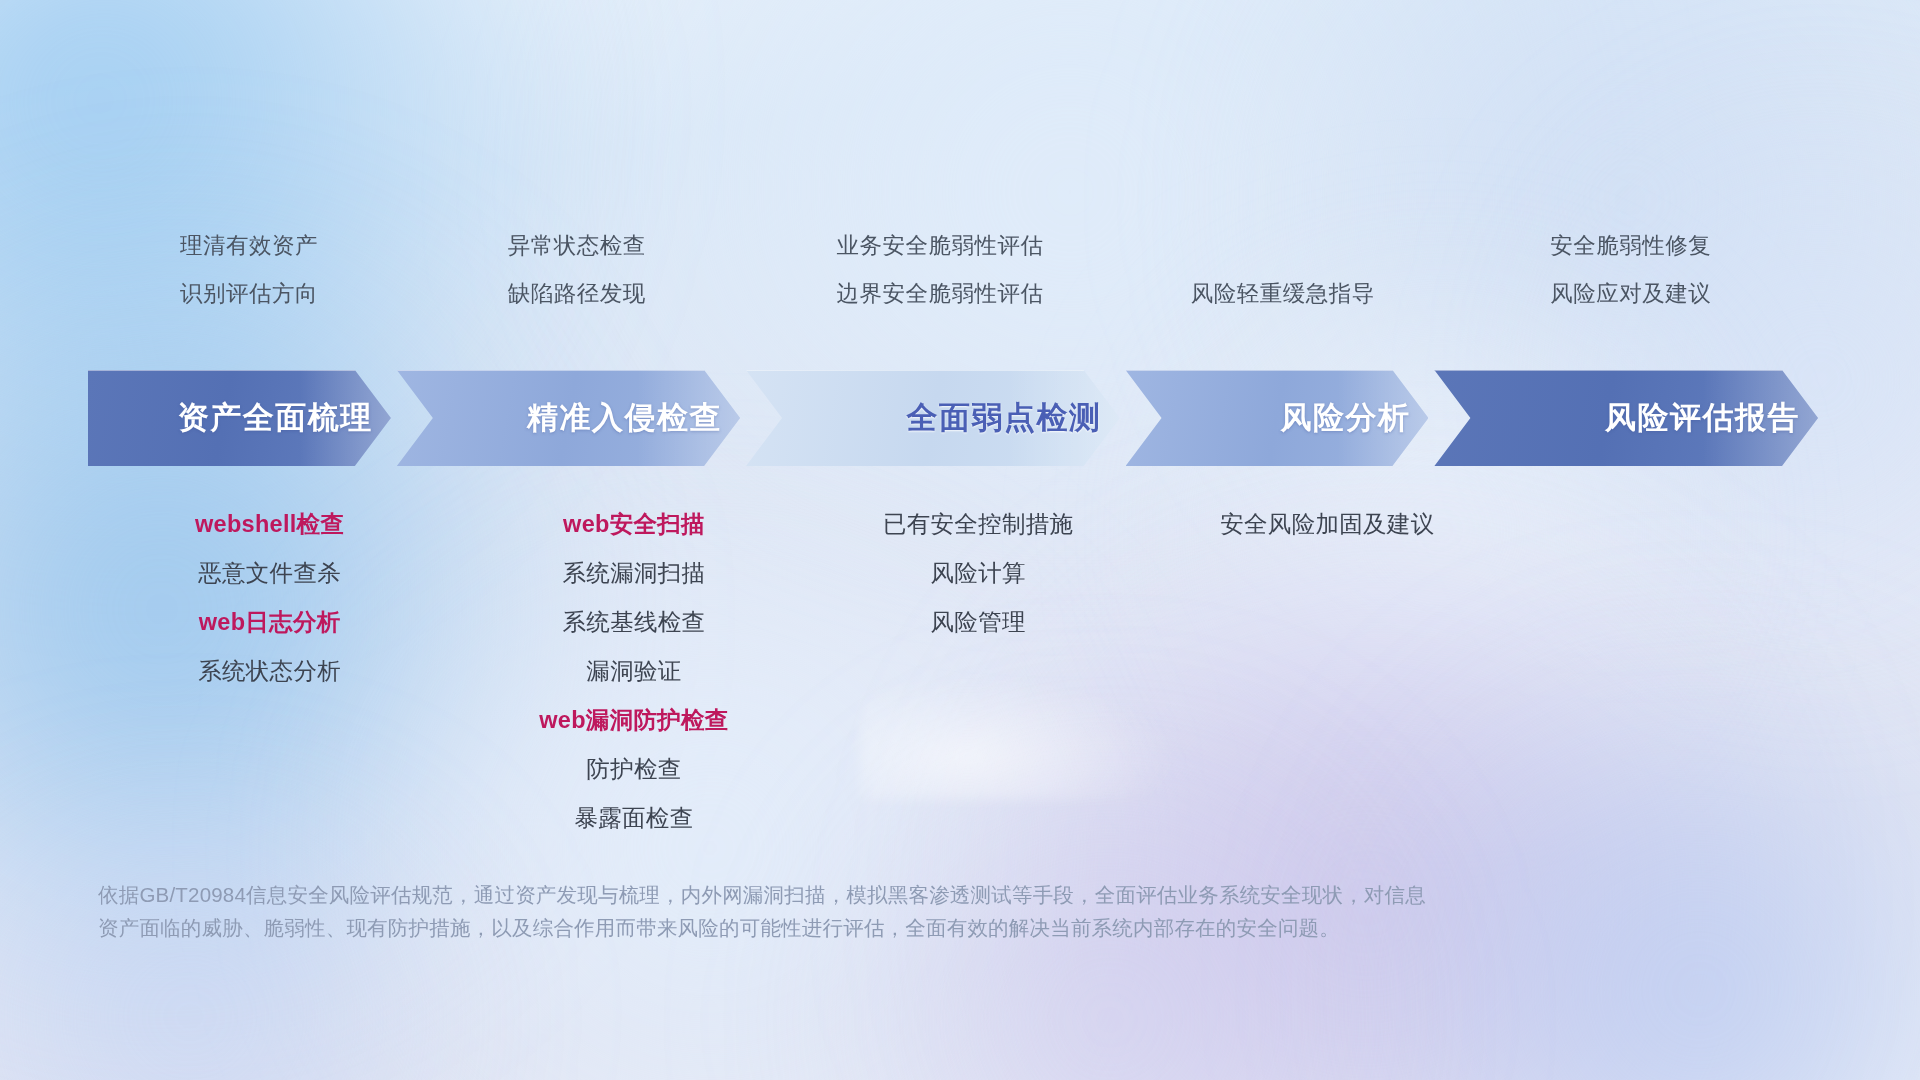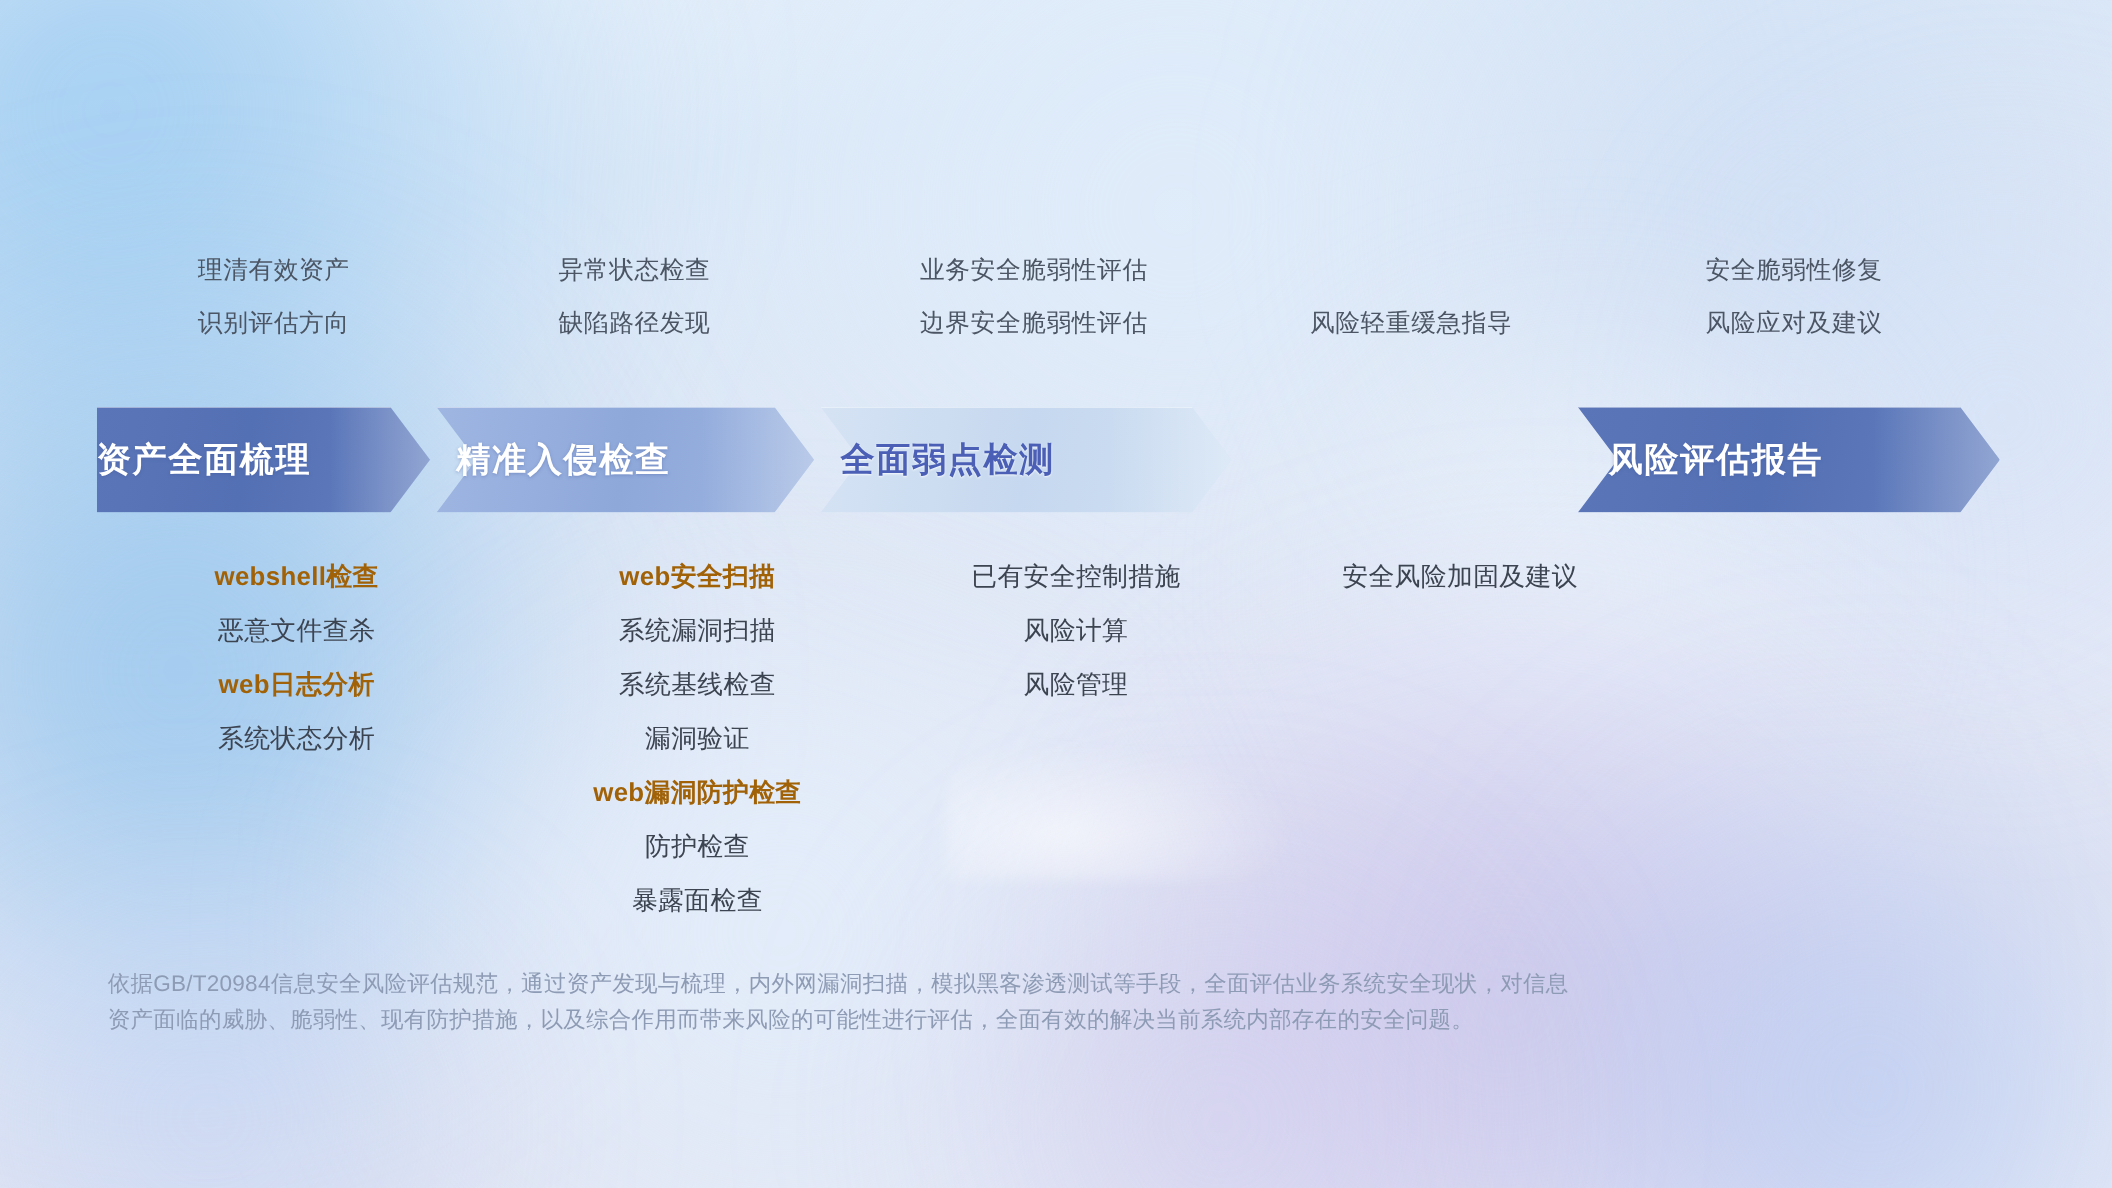--- a/index.html
+++ b/index.html
@@ -57,39 +57,39 @@
   .top-col { display:flex; flex-direction:column; align-items:center; }
   .top-col .line {
     font-size:22.5px; color:#4b5563; letter-spacing:.5px;
     line-height:48px; white-space:nowrap;
   }
 
   
   .band { position:absolute; left:88px; top:370px; height:96px; width:1730px; }
   .chev {
     position:absolute; top:0; height:96px;
-    display:flex; align-items:center; justify-content:flex-start;
+    display:flex; align-items:center; justify-content:flex-end;
   }
   .chev .shape { position:absolute; inset:0; }
   .chev .lbl {
     position:relative; z-index:3;
     font-size:31px; font-weight:bold; letter-spacing:1.5px;
     white-space:nowrap;
   }
   .chev.light .lbl { color:#4a5fb5; text-shadow:0 1px 2px rgba(255,255,255,.85); }
   .chev .lbl.white { color:#ffffff; text-shadow:0 1px 3px rgba(60,80,150,.35); }
 
   
   .bot-row { position:absolute; left:95px; top:500px; width:1730px; display:flex; }
   .bot-col { display:flex; flex-direction:column; align-items:center; }
   .bot-col .item {
     font-size:23.5px; color:#3d4451; line-height:49px;
     white-space:nowrap; letter-spacing:.3px;
   }
-  .bot-col .item.strong { font-weight:bold; color:#a16207; }
+  .bot-col .item.strong { font-weight:bold; color:#be185d; }
 
   
   .footer {
     position:absolute; left:98px; top:878px; width:1640px;
     font-size:20.5px; line-height:33px; color:#8e9bb4; letter-spacing:.2px;
   }
   .footer .fl { display:block; white-space:nowrap; }
 </style>
 </head>
 <body>
@@ -143,20 +143,25 @@
       <div class="chev mid" style="left: 308.84px; width: 343.219px;">
         <div class="shape" style="background: linear-gradient(100deg, rgb(159, 182, 226) 0%, rgb(142, 168, 218) 50%, rgb(156, 180, 224) 100%); clip-path: polygon(0px 0px, 307.219px 0px, 343.219px 48px, 307.219px 96px, 0px 96px, 36px 48px); box-shadow: rgba(255, 255, 255, 0.45) 0px 1px 0px inset;"></div>
         <div class="shape" style="background: linear-gradient(to right, rgba(255, 255, 255, 0) 70%, rgba(255, 255, 255, 0.3) 100%); clip-path: polygon(0px 0px, 307.219px 0px, 343.219px 48px, 307.219px 96px, 0px 96px, 36px 48px); z-index: 2;"></div>
         <div class="lbl white" style="margin-left: 18px; margin-right: 18px;">精准入侵检查</div>
       </div>
       <div class="chev light" style="left: 658.059px; width: 373.503px;">
         <div class="shape" style="background: linear-gradient(100deg, rgb(213, 227, 244) 0%, rgb(198, 216, 239) 50%, rgb(207, 224, 243) 100%); clip-path: polygon(0px 0px, 337.503px 0px, 373.503px 48px, 337.503px 96px, 0px 96px, 36px 48px); box-shadow: rgba(255, 255, 255, 0.45) 0px 1px 0px inset;"></div>
         <div class="shape" style="background: linear-gradient(to right, rgba(255, 255, 255, 0) 70%, rgba(255, 255, 255, 0.3) 100%); clip-path: polygon(0px 0px, 337.503px 0px, 373.503px 48px, 337.503px 96px, 0px 96px, 36px 48px); z-index: 2;"></div>
         <div class="lbl" style="margin-left: 18px; margin-right: 18px;">全面弱点检测</div>
       </div>
+      <div class="chev mid" style="left: 1037.56px; width: 302.84px;">
+        <div class="shape" style="background: linear-gradient(100deg, rgb(159, 182, 226) 0%, rgb(142, 168, 218) 50%, rgb(156, 180, 224) 100%); clip-path: polygon(0px 0px, 266.84px 0px, 302.84px 48px, 266.84px 96px, 0px 96px, 36px 48px); box-shadow: rgba(255, 255, 255, 0.45) 0px 1px 0px inset;"></div>
+        <div class="shape" style="background: linear-gradient(to right, rgba(255, 255, 255, 0) 70%, rgba(255, 255, 255, 0.3) 100%); clip-path: polygon(0px 0px, 266.84px 0px, 302.84px 48px, 266.84px 96px, 0px 96px, 36px 48px); z-index: 2;"></div>
+        <div class="lbl white" style="margin-left: 18px; margin-right: 18px;">风险分析</div>
+      </div>
       <div class="chev dark" style="left: 1346.4px; width: 383.598px;">
         <div class="shape" style="background: linear-gradient(100deg, rgb(91, 118, 184) 0%, rgb(84, 112, 180) 45%, rgb(100, 128, 192) 100%); clip-path: polygon(0px 0px, 347.598px 0px, 383.598px 48px, 347.598px 96px, 0px 96px, 36px 48px); box-shadow: rgba(255, 255, 255, 0.45) 0px 1px 0px inset;"></div>
         <div class="shape" style="background: linear-gradient(to right, rgba(255, 255, 255, 0) 70%, rgba(255, 255, 255, 0.3) 100%); clip-path: polygon(0px 0px, 347.598px 0px, 383.598px 48px, 347.598px 96px, 0px 96px, 36px 48px); z-index: 2;"></div>
         <div class="lbl white" style="margin-left: 28px; margin-right: 18px;">风险评估报告</div>
       </div>
     </div>
 
   <div class="bot-row">
       <div class="bot-col" style="width: 349.219px;">
         <div class="item strong">webshell检查</div>

